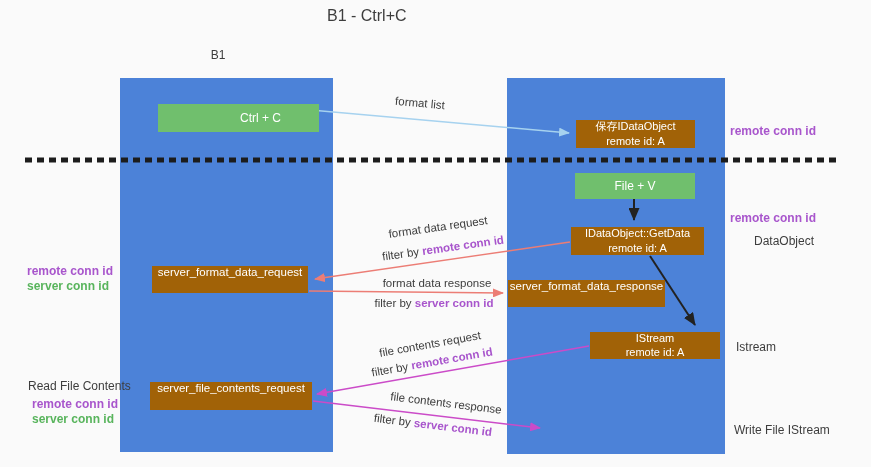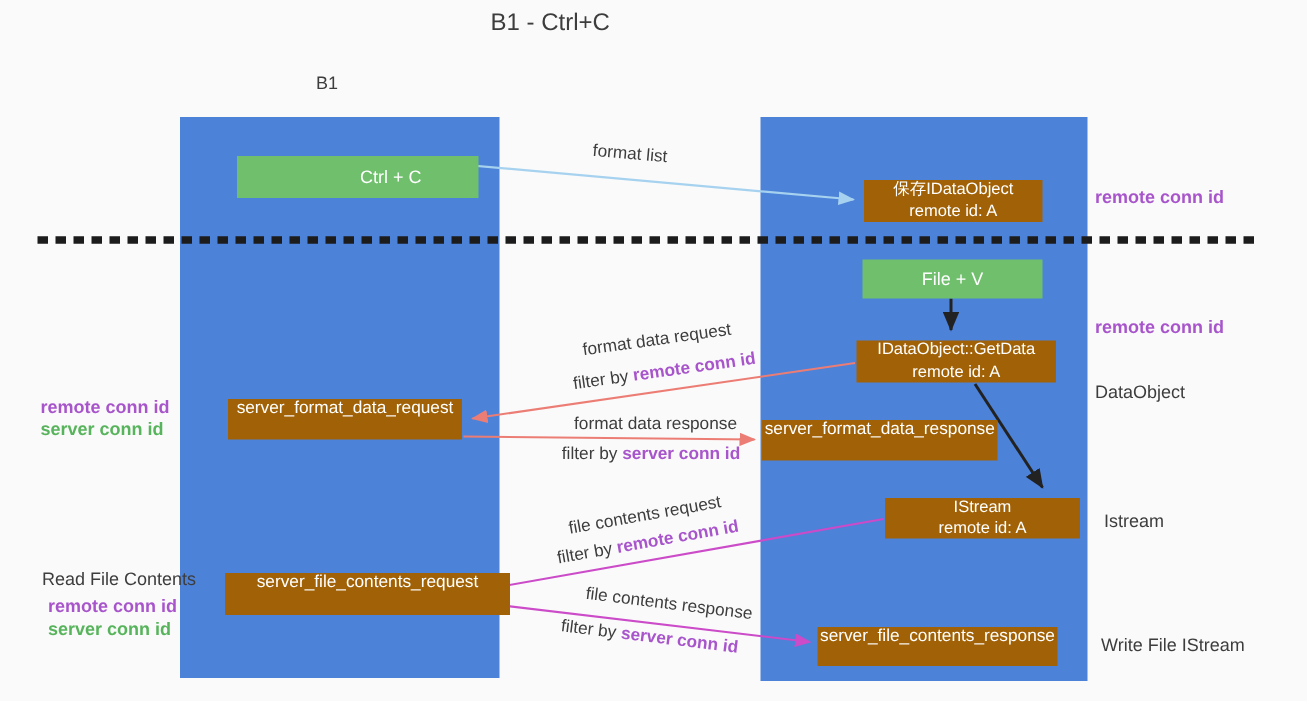--- a/index.html
+++ b/index.html
@@ -89,27 +89,24 @@
 
   <div class="abs node orange single z4" style="left:152px;top:266px;width:156px;height:27px;">
     <span>server_format_data_request</span>
   </div>
 
   <div class="abs node orange z4" style="left:590px;top:332px;width:130px;height:27px;">
     <span class="l1">IStream</span>
     <span class="l2">remote id: A</span>
   </div>
 
-  <div class="abs node orange single z4" style="left:150px;top:382px;width:190px;height:28px;">
+  <div class="abs node orange single z4" style="left:150px;top:382px;width:162px;height:28px;">
     <span>server_file_contents_request</span>
   </div>
 
-  <div class="abs node orange single z4" style="left:545px;top:418px;width:160px;height:26px;">
-    <span>server_file_contents_response</span>
-  </div>
 
   <div class="abs flabel z5" style="left:420px;top:103px;transform:translate(-50%,-50%) rotate(5deg);">
     <span>format list</span>
   </div>
 
   <div class="abs flabel z5" style="left:438px;top:227px;transform:translate(-50%,-50%) rotate(-8deg);">
     <span>format data request</span>
   </div>
   <div class="abs flabel z5" style="left:443px;top:248px;transform:translate(-50%,-50%) rotate(-8deg);">
     <span>filter by</span>
@@ -135,21 +132,21 @@
   <div class="abs flabel z5" style="left:446px;top:403px;transform:translate(-50%,-50%) rotate(7deg);">
     <span>file contents response</span>
   </div>
   <div class="abs flabel z5" style="left:433px;top:425px;transform:translate(-50%,-50%) rotate(7deg);">
     <span>filter by</span>
     <span class="purple-part">server conn id</span>
   </div>
 
   <div class="abs ann purple z4" style="left:730px;top:124px;">remote conn id</div>
   <div class="abs ann purple z4" style="left:730px;top:211px;">remote conn id</div>
-  <div class="abs ann dark z4" style="left:730px;top:234px;margin-top:20px;">DataObject</div>
+  <div class="abs ann dark z4" style="left:754px;top:234px;">DataObject</div>
   <div class="abs ann dark z4" style="left:736px;top:340px;">Istream</div>
   <div class="abs ann dark z4" style="left:734px;top:423px;">Write File IStream</div>
 
   <div class="abs ann purple z4" style="left:27px;top:264px;">remote conn id</div>
   <div class="abs ann green z4" style="left:27px;top:279px;">server conn id</div>
   <div class="abs ann dark z4" style="left:28px;top:379px;">Read File Contents</div>
   <div class="abs ann purple z4" style="left:32px;top:397px;">remote conn id</div>
   <div class="abs ann green z4" style="left:32px;top:412px;">server conn id</div>
 
 </div>

